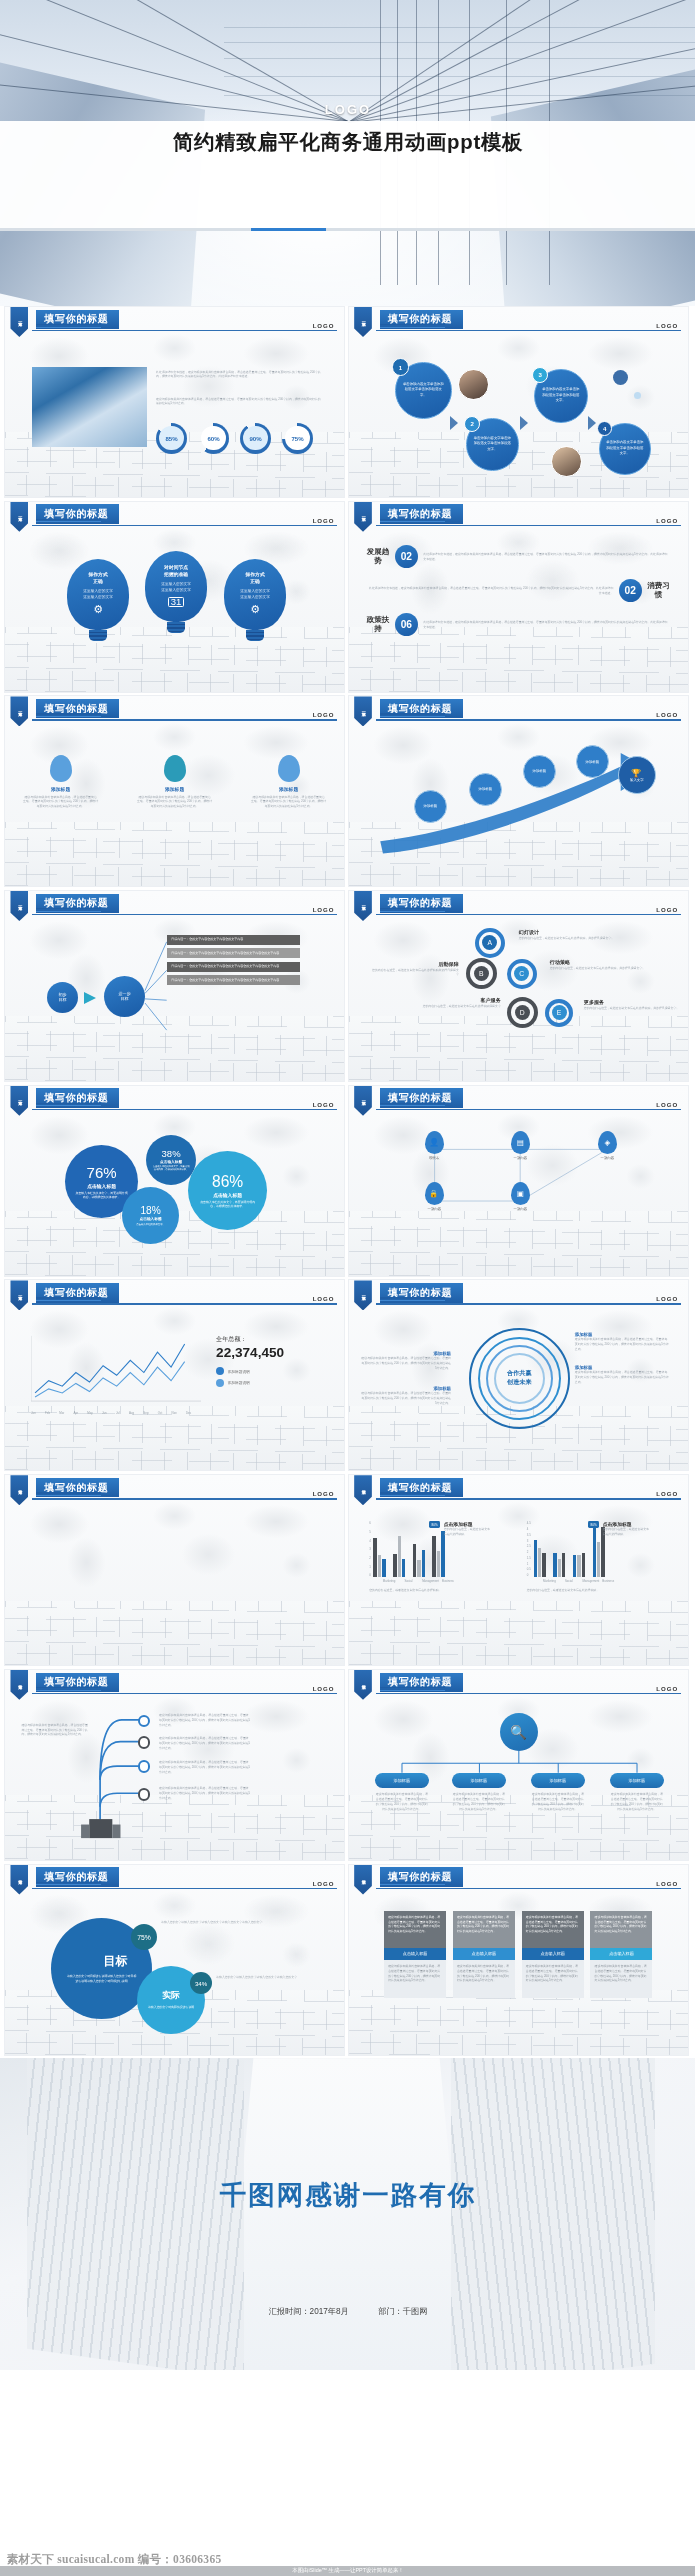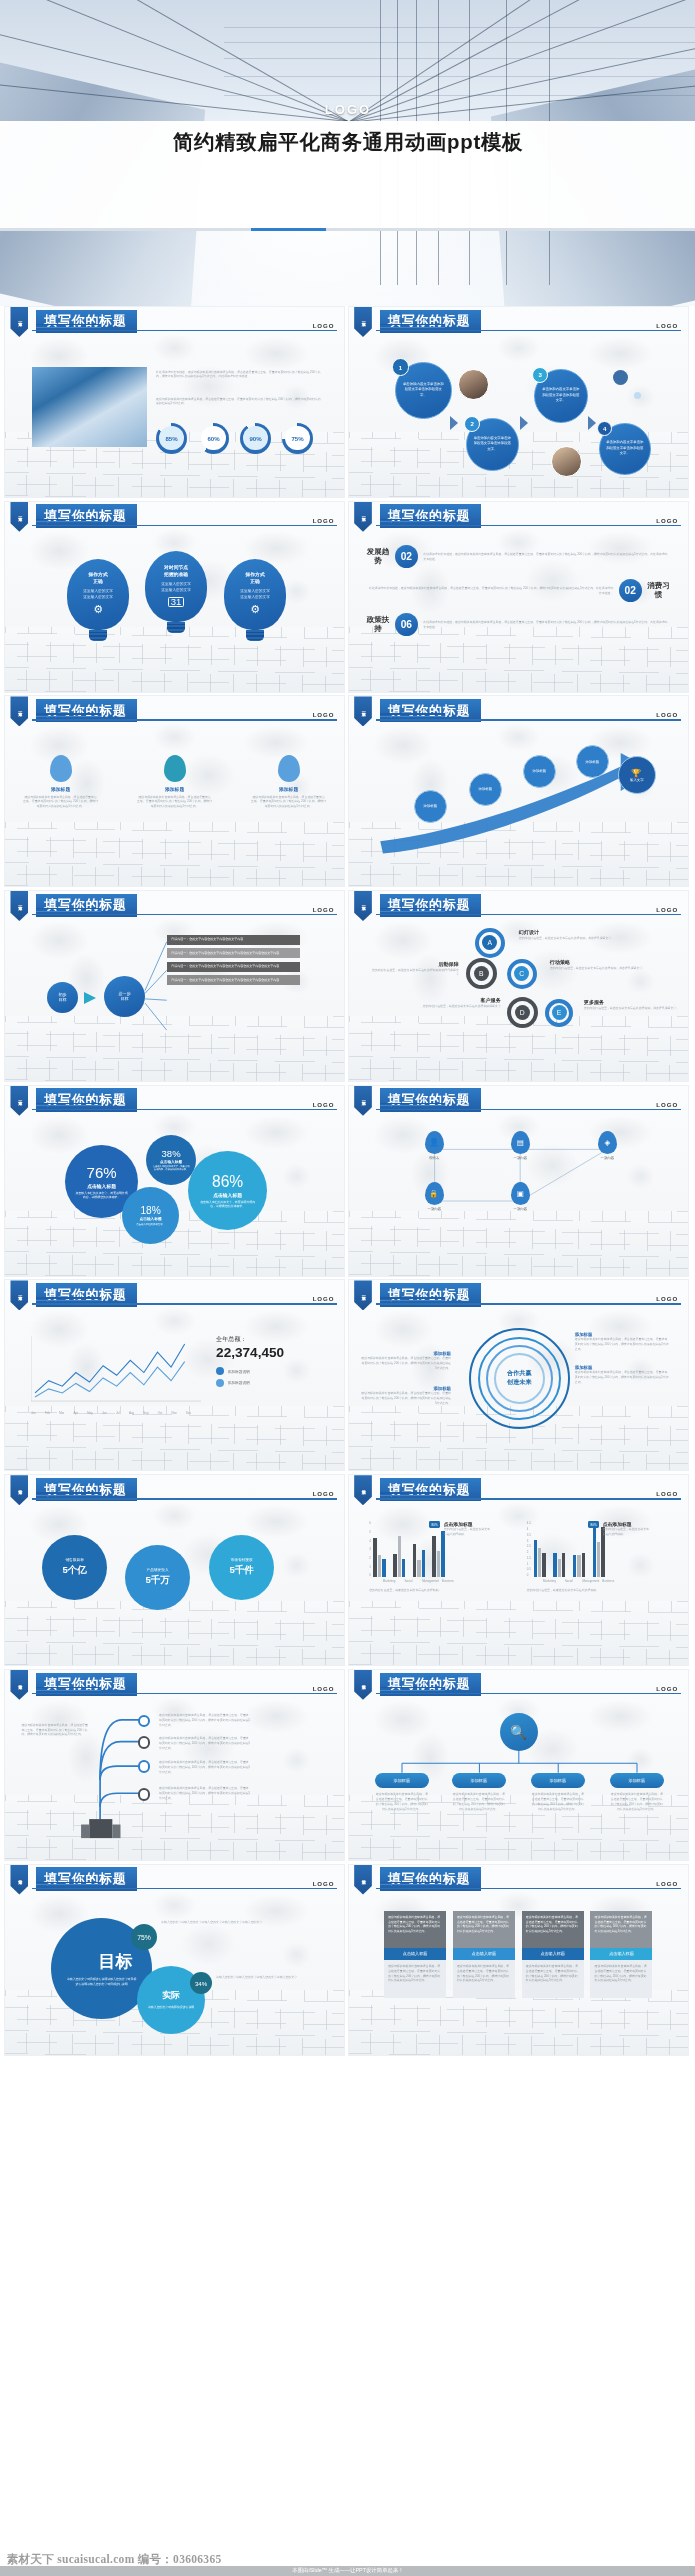--- a/index.html
+++ b/index.html
@@ -110,21 +110,21 @@
     background:linear-gradient(180deg,#2a6cb5,#1d5293);
     clip-path:polygon(0 0,100% 0,100% 72%,50% 100%,0 72%);
     color:#fff; font-size:4.1px; line-height:4.8px; font-weight:700;
     display:flex; align-items:center; justify-content:center; text-align:center;
     letter-spacing:0; padding-bottom:5.4px;
   }
   .chapter em { font-style:normal; writing-mode:vertical-rl; }
   .titlebox {
     position:absolute; left:31px; top:2.7px;
     background:linear-gradient(180deg,#2f7bc6,#1f5ea6);
-    color:#fff; font-size:13px; font-weight:700; letter-spacing:0.7px;
+    color:#fff; font-size:10px; font-weight:700; letter-spacing:0.7px;
     padding:2.7px 11px 2.7px 8.2px;
   }
   .tline1 { position:absolute; left:31px; top:17px; width:65px; height:1.4px; background:#1f5ea6; }
   .tline2 { position:absolute; left:31px; top:19.7px; width:65px; height:0.7px; background:#3f86cf; }
   .hrule { position:absolute; left:27px; right:6.8px; top:23px; height:1.4px; background:#2f6fb3; }
   .logo { position:absolute; right:9.5px; top:15px; font-size:6.1px; font-weight:700; color:#333; letter-spacing:1px; }
 
   .body { position:absolute; left:0; right:0; top:28.5px; bottom:0; z-index:5; }
 
   .lorem { color:#9aa3ac; font-size:2.9px; line-height:4.8px; }
@@ -771,34 +771,20 @@
         <div class="hdr">
             <div class="chapter">
               <em>第二章</em>
             </div>
           <div class="titlebox">填写你的标题</div>
           <div class="tline1"></div>
             <div class="tline2"></div>
             <div class="hrule"></div>
           <div class="logo">LOGO</div>
           </div>
-        <div class="body">
-          <div class="bub" style="left:37px;top:31px;width:65px;height:65px;background:#1f6cb0;">
-            <span style="font-size:3.7px;">销售额目标</span>
-            <span style="font-size:9.5px;font-weight:700;margin-top:1.4px;">5个亿</span>
-            </div>
-          <div class="bub" style="left:120px;top:41px;width:65px;height:65px;background:#2f8fd0;">
-            <span style="font-size:3.7px;">产品研发投入</span>
-            <span style="font-size:9.5px;font-weight:700;margin-top:1.4px;">5千万</span>
-            </div>
-          <div class="bub" style="left:204px;top:31px;width:65px;height:65px;background:#2fa8d8;">
-            <span style="font-size:3.7px;">市场专利授权</span>
-            <span style="font-size:9.5px;font-weight:700;margin-top:1.4px;">5千件</span>
-            </div>
-        </div>
       </div>
 
       <div class="slide">
         <div class="worldmap"></div>
           <div class="floor"></div>
         <div class="hdr">
             <div class="chapter">
               <em>第二章</em>
             </div>
           <div class="titlebox">填写你的标题</div>
@@ -999,21 +985,21 @@
               <em>第二章</em>
             </div>
           <div class="titlebox">填写你的标题</div>
           <div class="tline1"></div>
             <div class="tline2"></div>
             <div class="hrule"></div>
           <div class="logo">LOGO</div>
           </div>
         <div class="body">
           <div class="bub" style="left:46px;top:24.5px;width:101px;height:101px;background:#1f6cb0;">
-            <span style="font-size:17px;font-weight:700;margin-left:28px;">目标</span>
+            <span style="font-size:12px;font-weight:700;margin-left:28px;">目标</span>
             <span style="font-size:2.9px;line-height:4.8px;padding:4.1px 15px 0;">请输入您的文字对目标进行说明请输入您的文字对目标进行说明请输入您的文字对目标进行说明</span>
             </div>
           <div style="position:absolute;left:126px;top:31px;width:26px;height:26px;border-radius:50%;background:#1d6e86;color:#fff;font-size:6.8px;display:flex;align-items:center;justify-content:center;">75%</div>
           <div class="bub" style="left:132px;top:73px;width:68px;height:68px;background:#2fa8d8;">
             <span style="font-size:8.8px;font-weight:700;">实际</span>
             <span style="font-size:2.9px;line-height:4.8px;padding:2.7px 9.5px 0;">请输入您的文字对实际情况进行说明</span>
             </div>
           <div style="position:absolute;left:185px;top:79px;width:22px;height:22px;border-radius:50%;background:#1d6e86;color:#fff;font-size:6.1px;display:flex;align-items:center;justify-content:center;">34%</div>
           <div class="lorem" style="position:absolute;left:156px;top:27px;width:136px;">请输入您的文字请输入您的文字请输入您的文字请输入您的文字请输入您的文字</div>
           <div class="lorem" style="position:absolute;left:211px;top:82px;width:102px;">请输入您的文字请输入您的文字请输入您的文字请输入您的文字</div>
@@ -1052,18 +1038,28 @@
           <div style="width:62px;">
             <div style="height:37px;background:#8d949b;color:#fff;font-size:2.9px;line-height:4.8px;padding:4.1px;">建议与标题相关并符合整体语言风格，语言描述尽量简洁生动。尽量将每页幻灯片的字数控制在 200字以内，据统计每页幻灯片的最好控制在5分钟之内。</div>
             <div style="height:12.2px;background:#2fa8d8;color:#fff;font-size:4.1px;display:flex;align-items:center;justify-content:center;">点击输入标题</div>
             <div style="height:38px;background:#e9edf1;color:#8d959d;font-size:2.9px;line-height:4.8px;padding:4.1px;">建议与标题相关并符合整体语言风格，语言描述尽量简洁生动。尽量将每页幻灯片的字数控制在 200字以内，据统计每页幻灯片的最好控制在5分钟之内。</div>
           </div>
         </div>
       </div>
     </div>
   </div>
 
+  <div class="endslide">
+    <div class="b3"></div>
+    <div class="b1"></div>
+    <div class="b2"></div>
+    <div class="end-title">千图网感谢一路有你</div>
+    <div class="end-meta">
+      <span>汇报时间：2017年8月</span>
+      <span>部门：千图网</span>
+    </div>
+  </div>
 
   <div class="watermark">素材天下 sucaisucal.com  编号：03606365</div>
   <div class="islide">本图由iSlide™ 生成——让PPT设计简单起来！</div>
 
 </div>
 
 
 </body></html>

